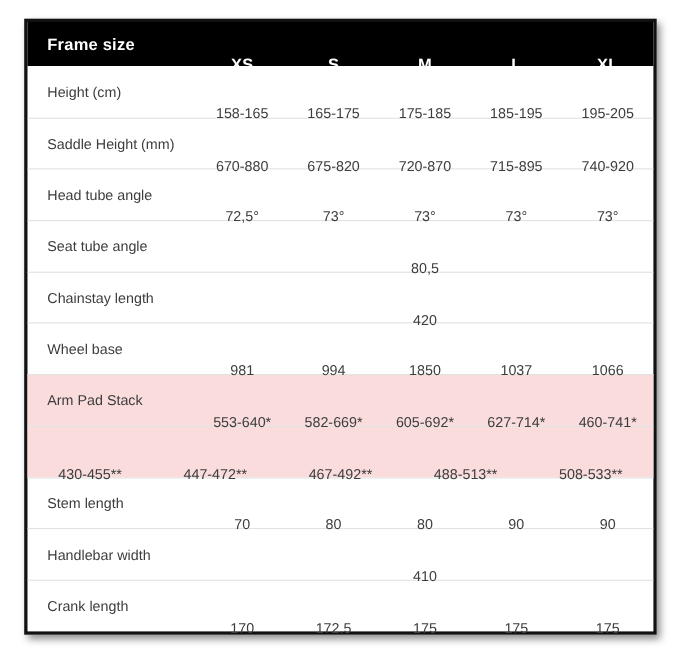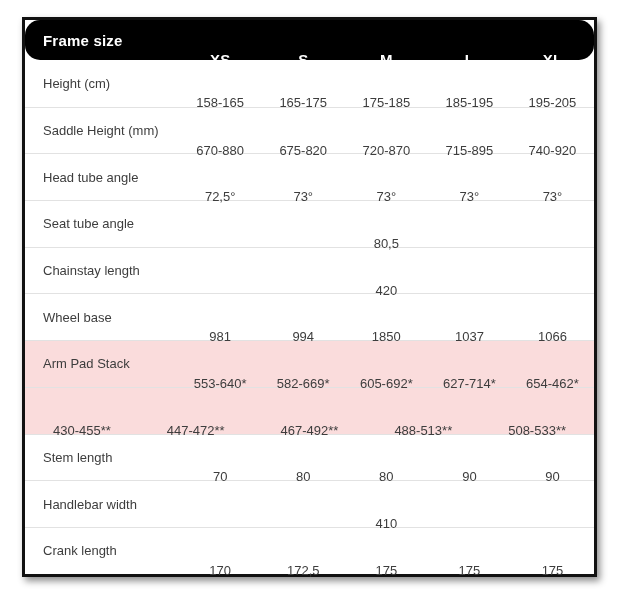--- a/index.html
+++ b/index.html
@@ -33,28 +33,27 @@
     align-items:center;
     height:46.7px;
   }
   .header-row{
     background:var(--header-bg);
     color:var(--header-text);
     height:40px;
     font-weight:bold;
     font-size:15px;
     letter-spacing:0.2px;
-    border-radius:15px;
   }
   .table-body .row{
     border-top:1px solid var(--divider);
     font-size:13px;
   }
   .table-body .row:first-child{border-top:none;}
-  .row.highlight{background:var(--highlight-bg);}
+  .row.highlight{background:var(--highlight-bg);justify-content:flex-end;}
   .cell{white-space:nowrap;}
   .cell.label{
     width:27%;
     padding-left:18px;
     text-align:left;
   }
   .cell.val{
     flex:1;
     text-align:center;
     margin-top:39px;
@@ -122,21 +121,21 @@
     <div class="cell val">1850</div>
     <div class="cell val">1037</div>
     <div class="cell val">1066</div>
   </div>
       <div class="row highlight">
     <div class="cell label">Arm Pad Stack</div>
     <div class="cell val">553-640*</div>
     <div class="cell val">582-669*</div>
     <div class="cell val">605-692*</div>
     <div class="cell val">627-714*</div>
-    <div class="cell val">654-462*</div>
+    <div class="cell val">460-741*</div>
   </div>
       <div class="row highlight">
     <div class="cell val">430-455**</div>
     <div class="cell val">447-472**</div>
     <div class="cell val">467-492**</div>
     <div class="cell val">488-513**</div>
     <div class="cell val">508-533**</div>
   </div>
       <div class="row">
     <div class="cell label">Stem length</div>

